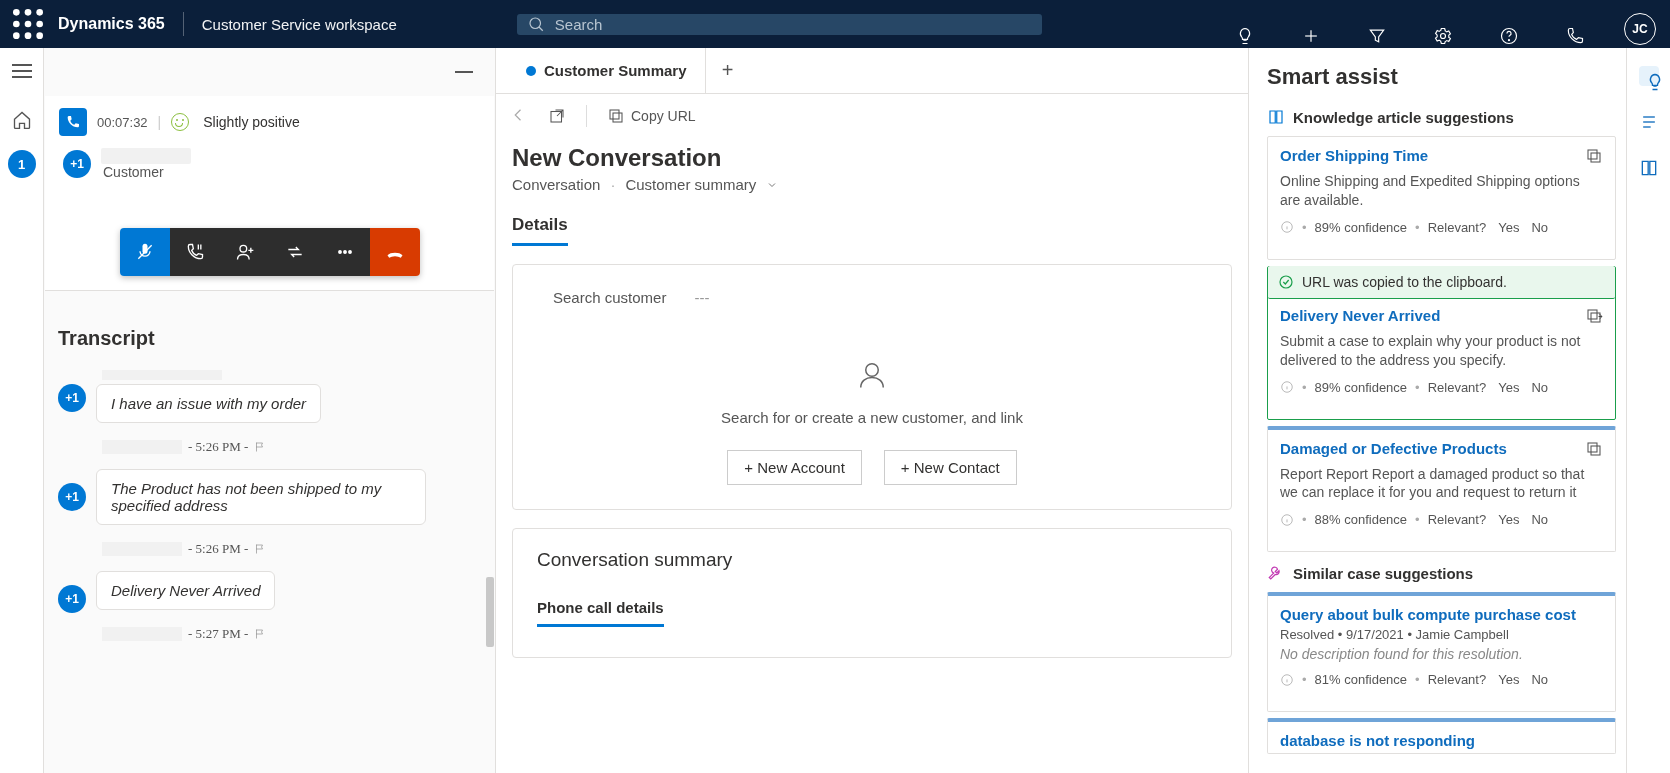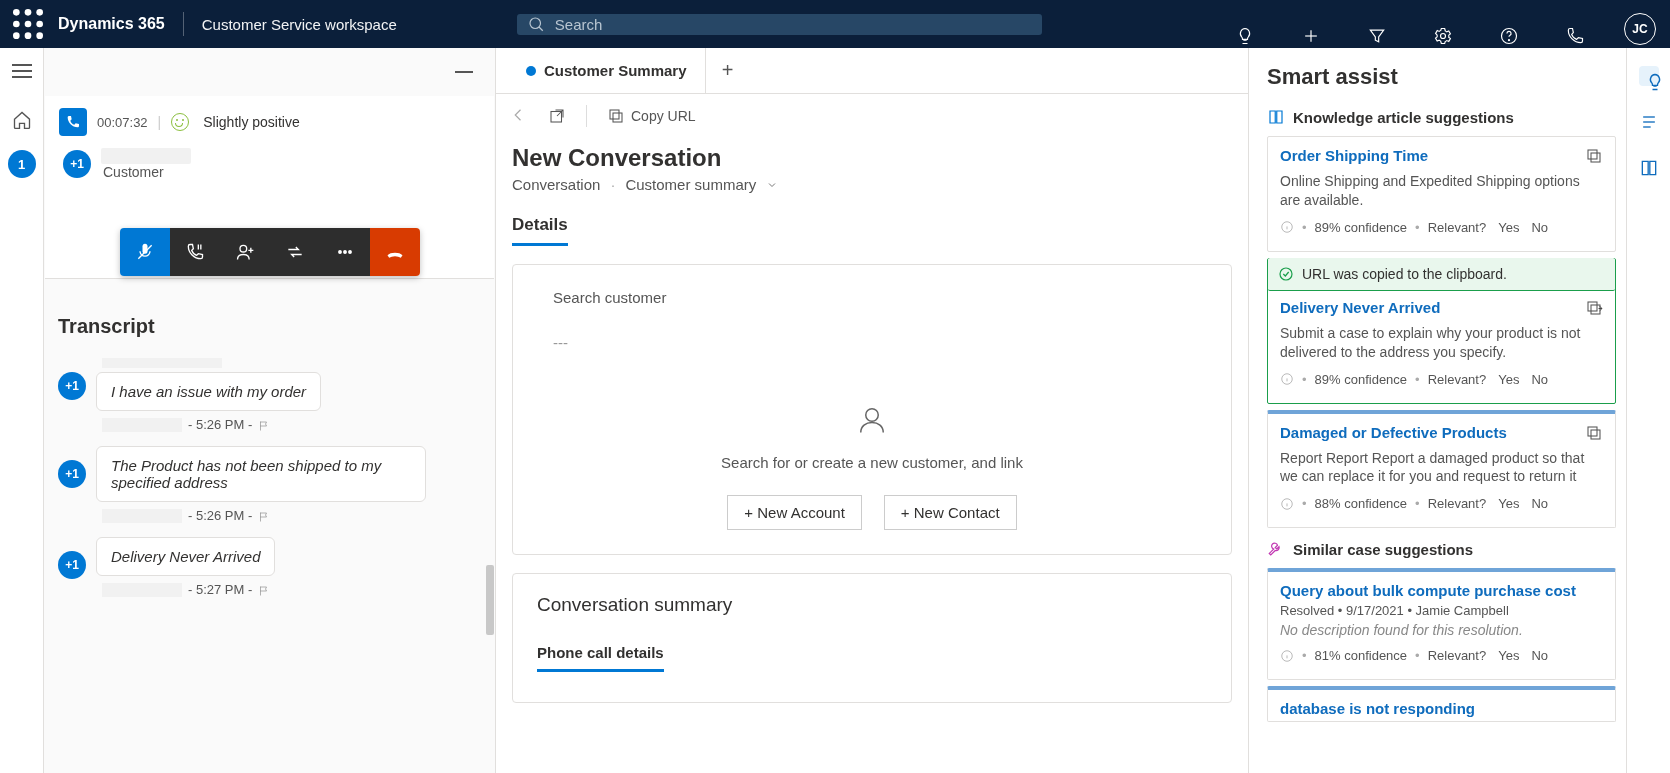--- a/index.html
+++ b/index.html
@@ -89,21 +89,21 @@
     display: flex; flex-direction: column;
     background: #fafafa;
   }
   .conv-header-row {
     height: 48px; display: flex; align-items: center; justify-content: flex-end;
     padding: 0 16px;
   }
   .minimize-dash { width: 18px; height: 2px; background: #555; cursor: pointer; margin-right: 6px;}
   .call-header {
     background: #fff;
-    padding: 12px 14px 2px;
+    padding: 12px 14px 14px;
     border-bottom: 1px solid #e1dfdd;
     margin: 0 1px;
   }
   .call-row1 { display: flex; align-items: center; gap: 10px; }
   .call-phone-sq {
     width: 28px; height: 28px; border-radius: 4px; background: #0078d4;
     display: flex; align-items: center; justify-content: center;
   }
   .call-phone-sq svg { width: 16px; height: 16px; fill: #fff; }
   .call-timer { font-size: 13px; color: #555; }
@@ -159,21 +159,21 @@
     font-size: 12px; font-weight: 600; display:flex;align-items:center;justify-content:center;
     flex-shrink: 0; margin-top: 14px;
   }
   .msg-content { display: flex; flex-direction: column; }
   .msg-ghost { width: 120px; height: 10px; background: #f1f1f1; margin-bottom: 4px; margin-left: 6px;}
   .msg-bubble {
     border: 1px solid #e1dfdd; border-radius: 6px;
     padding: 10px 14px; font-size: 15px; font-style: italic;
     background: #fff; max-width: 330px;
   }
-  .msg-meta { display:flex; align-items:center; gap:6px; margin-top:6px; margin-left: 6px;}
+  .msg-meta { display:flex; align-items:center; gap:6px; margin-top:16px; margin-left: 6px; font-family: Liberation Serif, serif;}
   .msg-meta-ghost { width: 80px; height: 14px; background: #f1f1f1;}
   .msg-time { font-size: 13px; color: #555;}
   .msg-flag { width: 12px; height: 12px; }
   .msg-flag svg { width:12px;height:12px; stroke:#666; fill:none;}
   .conv-scroll-thumb {
     position: absolute; right: 1px; top: 250px; width: 8px; height: 70px;
     background: #c8c8c8; border-radius: 2px;
   }
   
   .main-area {
@@ -217,21 +217,21 @@
   .breadcrumb-row .bc-sep { color:#aaa;}
   .breadcrumb-row svg { width:12px;height:12px;stroke:#555;fill:none;stroke-width:1.6;}
   .details-tab {
     display: inline-block; font-size: 17px; font-weight: 600; margin-top: 22px;
     padding-bottom: 8px; border-bottom: 3px solid #0078d4;
   }
   .card {
     border: 1px solid #e1dfdd; border-radius: 4px;
     padding: 24px 40px; margin-top: 18px;
   }
-  .search-cust-row { display:flex; gap: 28px; font-size:15px; color:#555;flex-direction:column;}
+  .search-cust-row { display:flex; gap: 28px; font-size:15px; color:#555;}
   .search-cust-label {}
   .search-cust-val { color:#999;}
   .empty-area { display:flex;flex-direction:column;align-items:center;margin-top:54px;}
   .empty-icon svg { width: 30px; height: 30px; stroke:#666; fill:none; stroke-width:1.2;}
   .empty-text { font-size:15px;color:#555;margin-top:16px;}
   .new-btn-row { display:flex;gap:22px;margin-top:24px;justify-content:center;}
   .new-btn {
     border:1px solid #ccc; background:#fff; padding:8px 16px; font-size:15px;
     cursor:pointer; color:#323130;
   }
@@ -243,21 +243,21 @@
     width: 378px; border-left: 1px solid #e1dfdd; padding: 16px 10px 0 18px;
     overflow-y: auto; position: relative;
   }
   .assist-title { font-size: 22px; font-weight: 600; margin-bottom: 18px;}
   .assist-section-hdr {
     display:flex;align-items:center;gap:8px; font-size:15px;font-weight:600;
     margin-bottom: 10px;
   }
   .assist-section-hdr svg { width:18px;height:18px;stroke:#0078d4;fill:none;stroke-width:1.6;}
   .kb-card {
-    border:1px solid #e1dfdd; border-radius:2px; padding:10px 12px 16px;
+    border:1px solid #e1dfdd; border-radius:2px; padding:10px 12px 24px;
     margin-bottom: 6px; position: relative;
   }
   .kb-card.highlighted { border-color:#1a9e4b;}
   .kb-card.topbar-accent { border-top: 4px solid #6fa4d8; }
   .kb-title-row { display:flex; justify-content:space-between; align-items:flex-start;}
   .kb-title { color:#0f6cbd; font-size:15px; font-weight:600; cursor:pointer;}
   .kb-copy-icon { cursor:pointer;}
   .kb-copy-icon svg { width:18px;height:18px;stroke:#555;fill:none;stroke-width:1.4;}
   .kb-desc { font-size: 14px; color:#555; margin-top:4px; line-height:1.35;}
   .kb-meta { display:flex;align-items:center;gap:8px; margin-top:10px;font-size:13px;color:#555;}

